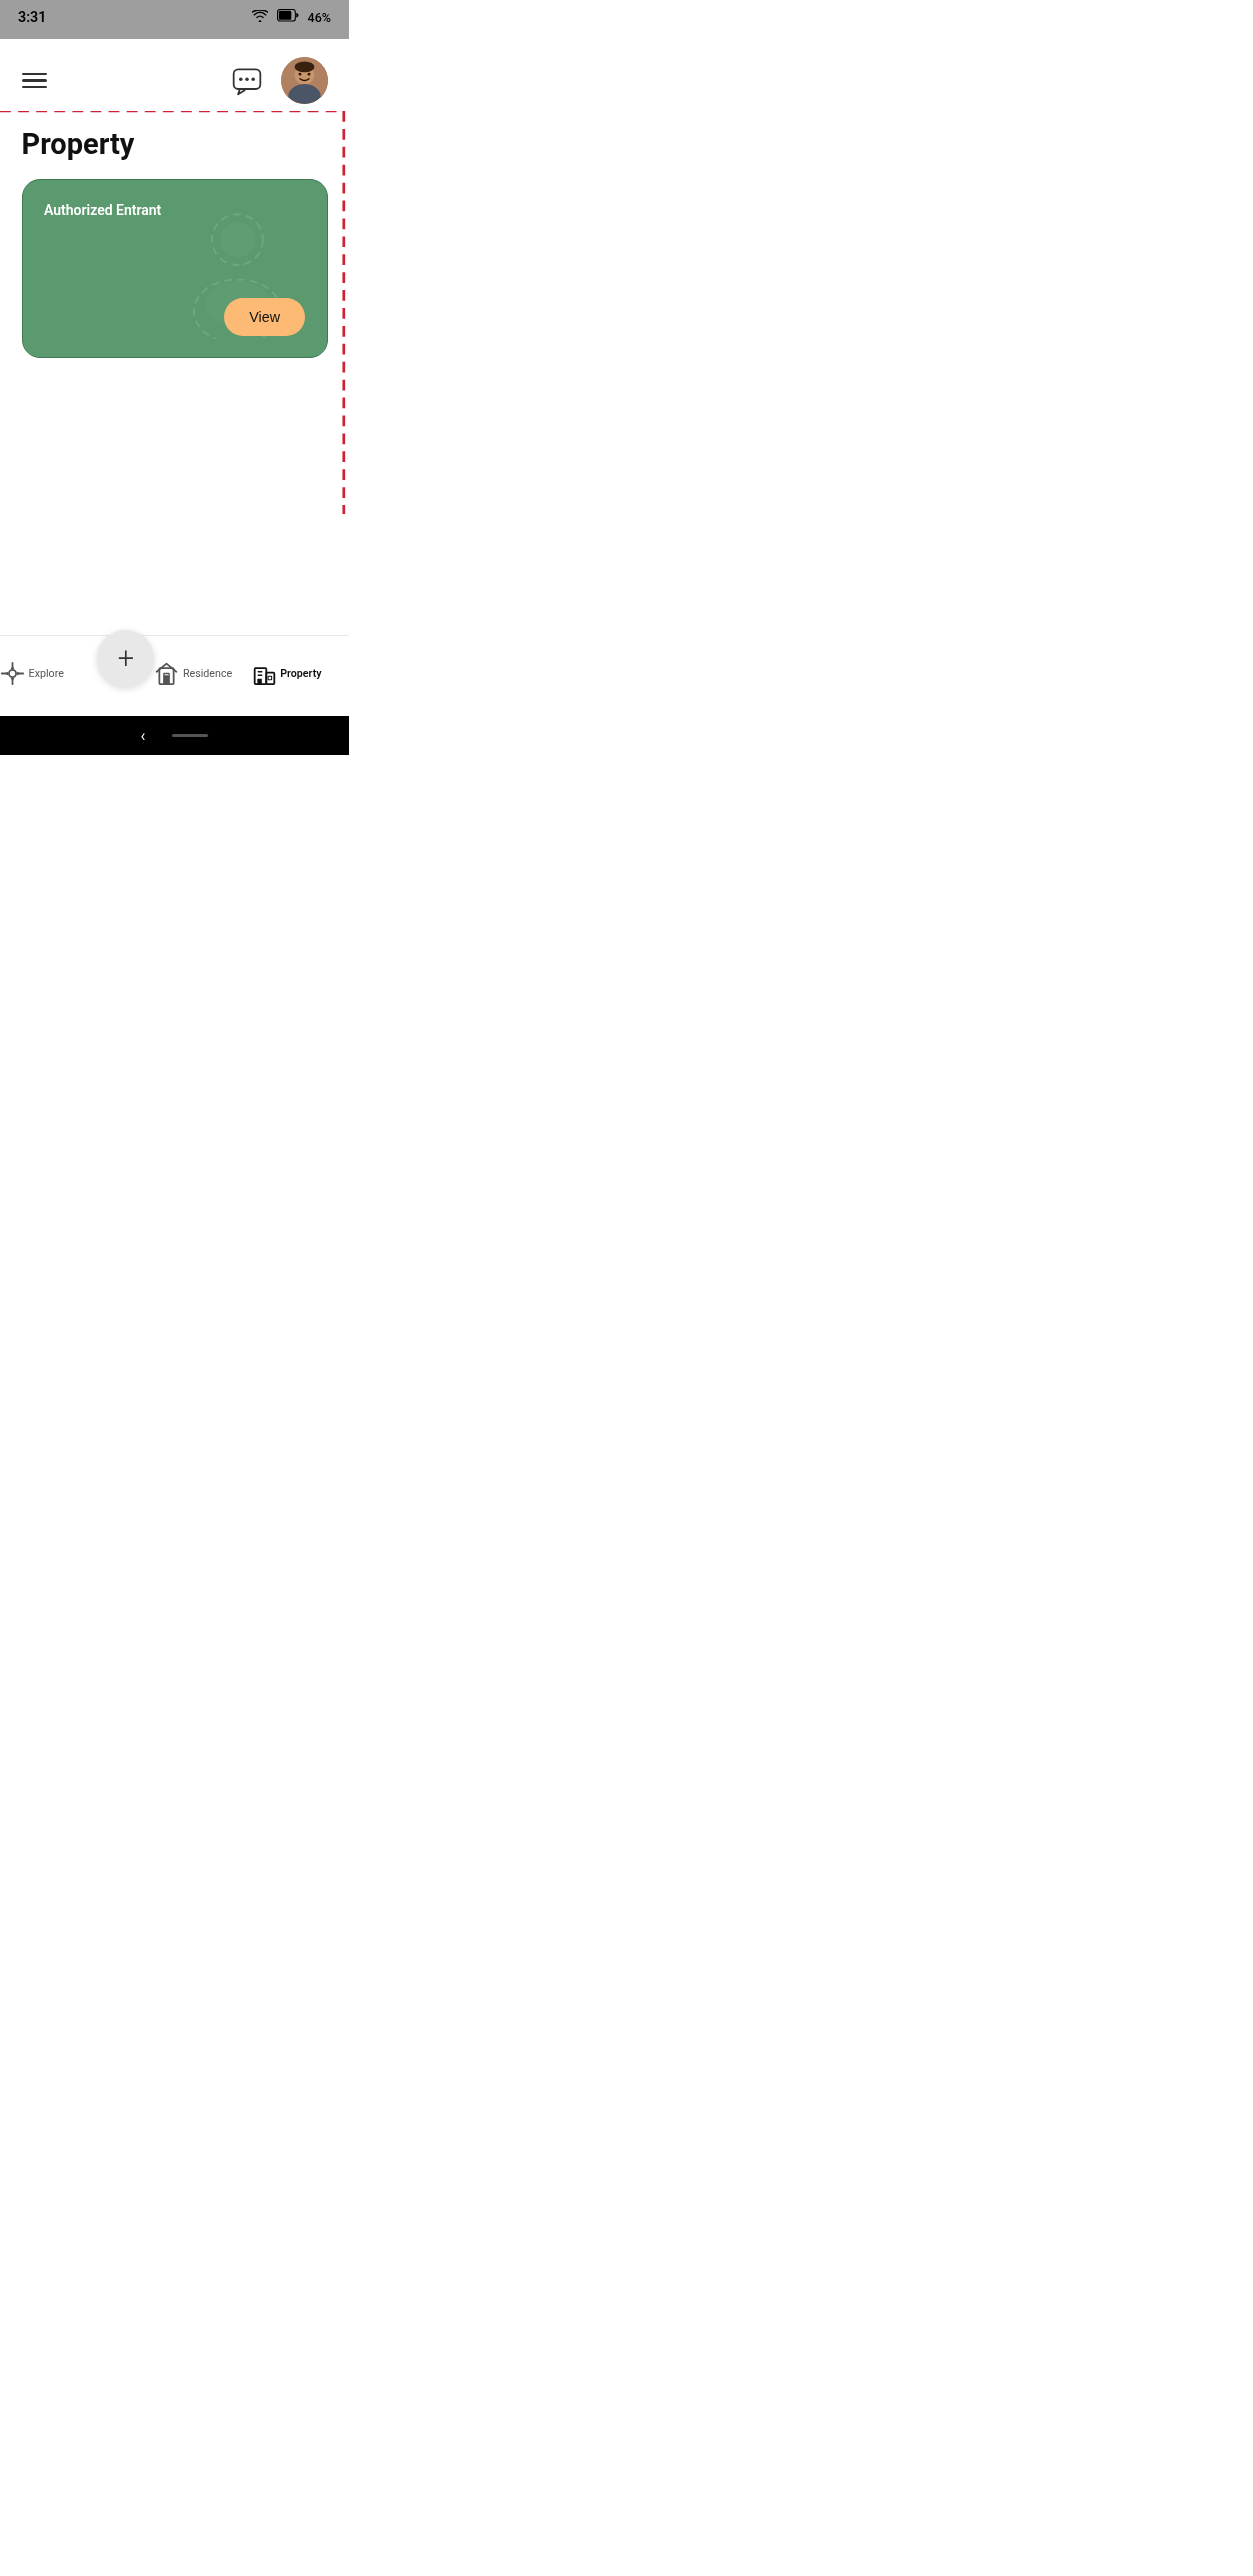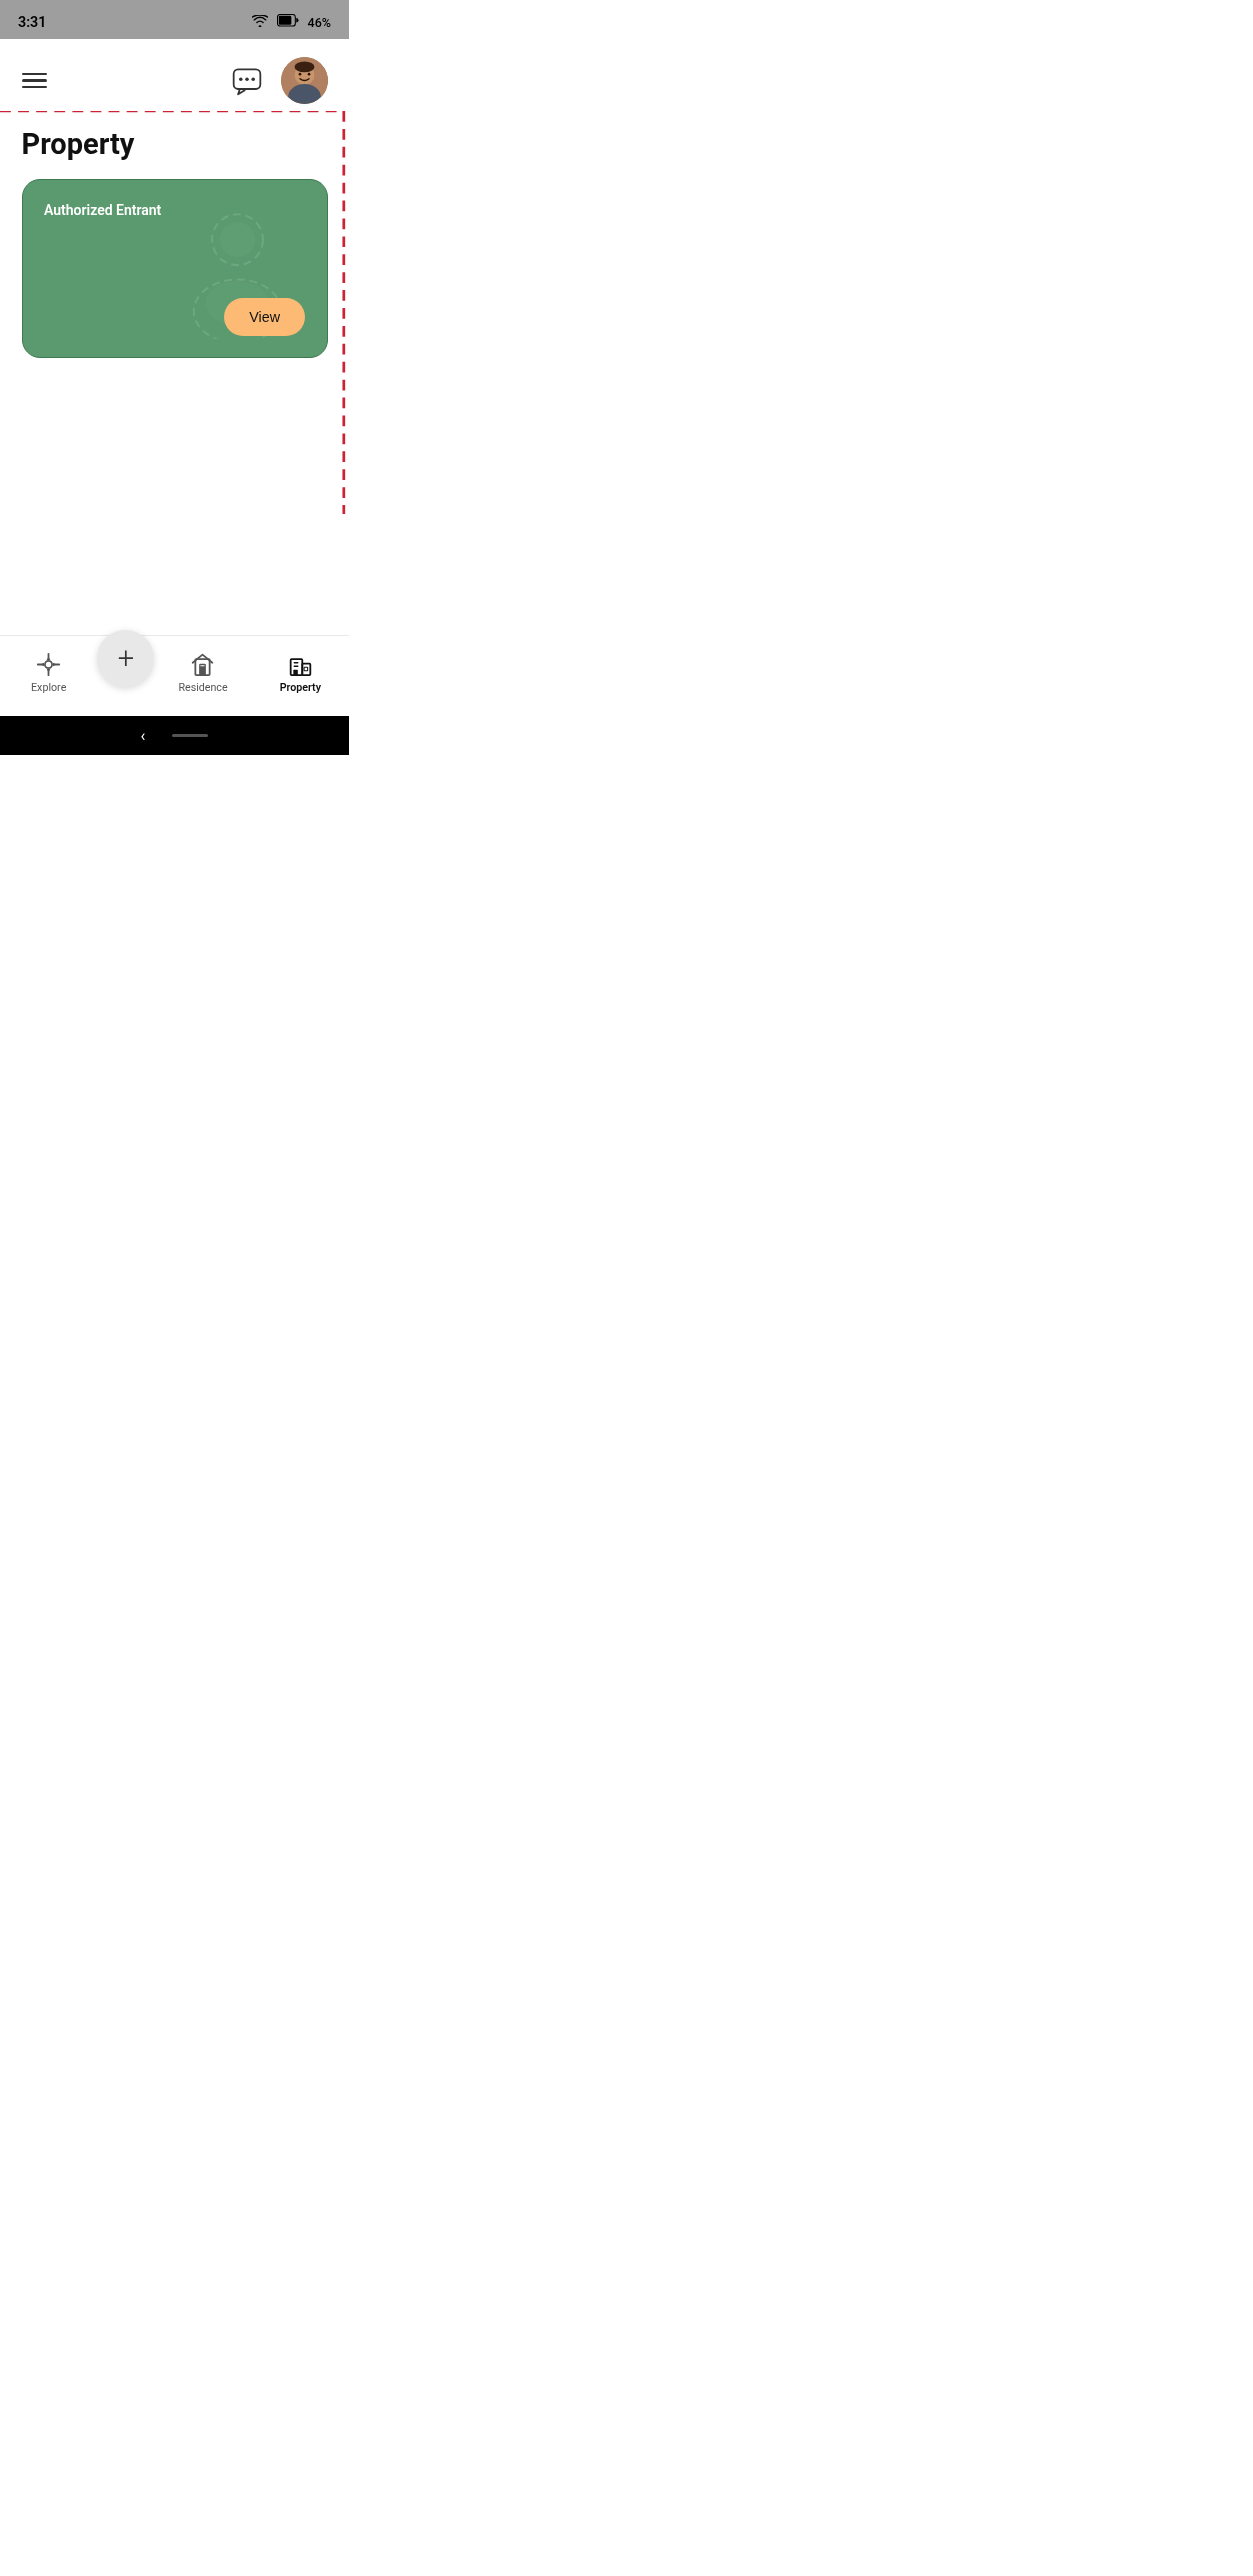--- a/index.html
+++ b/index.html
@@ -18,21 +18,21 @@
       flex-direction: column;
       position: relative;
       overflow-x: hidden;
     }
 
     
     .status-bar {
       background: #9e9e9e;
       display: flex;
       justify-content: space-between;
-      align-items: flex-end;
+      align-items: flex-start;
       padding: 9px 18px;
       height: 39px;
     }
 
     .status-time {
       color: #000;
       font-size: 14.3px;
       font-weight: 600;
     }
 
@@ -190,21 +190,21 @@
       border-top: 0.9px solid #e8e8e8;
       display: flex;
       justify-content: space-around;
       align-items: center;
       padding: 9px 0 14.3px;
       position: relative;
     }
 
     .nav-item {
       display: flex;
-      flex-direction: column;
+      flex-direction: row;
       align-items: center;
       gap: 3.6px;
       cursor: pointer;
       flex: 1;
     }
 
     .nav-icon {
       width: 25px;
       height: 25px;
       display: flex;

